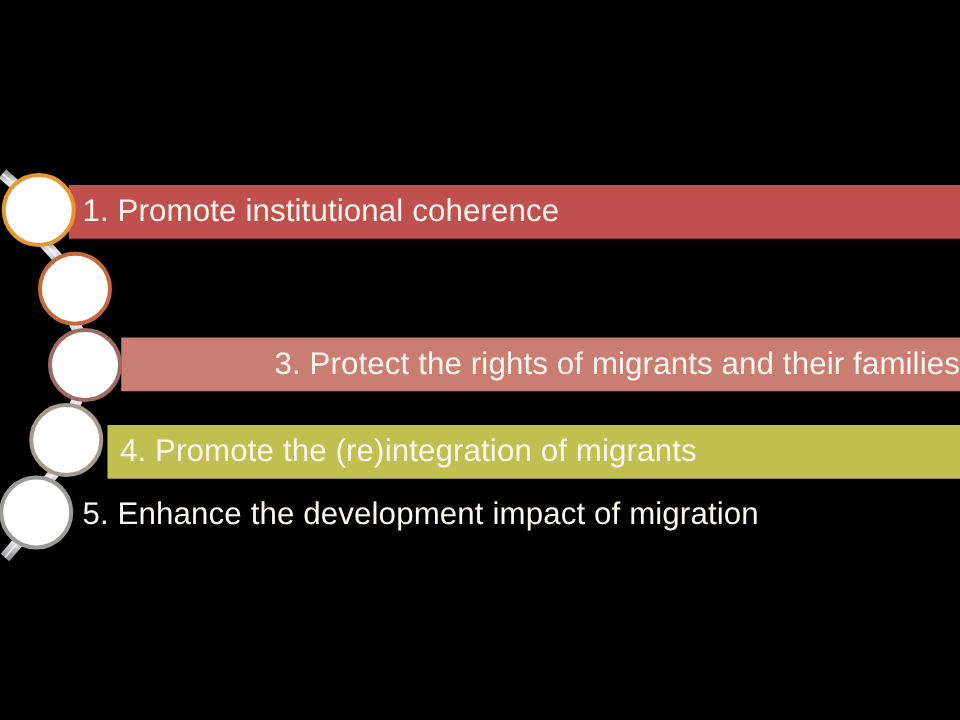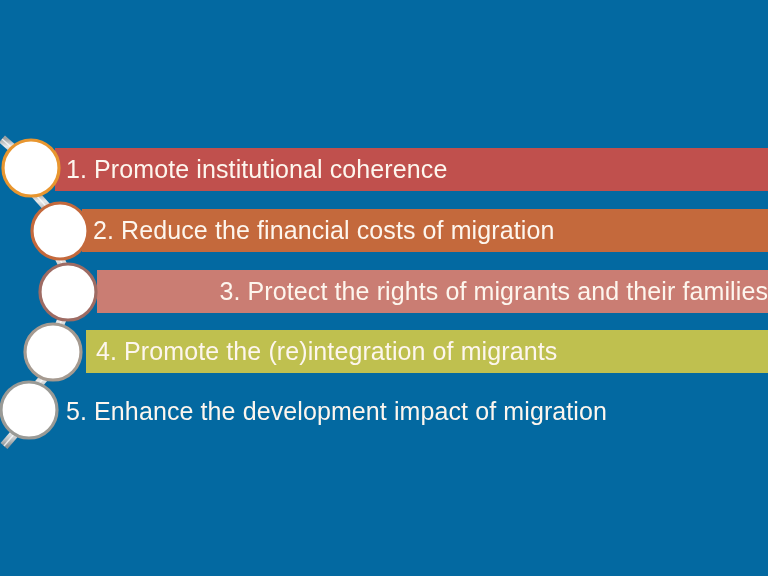--- a/index.html
+++ b/index.html
@@ -45,21 +45,21 @@
     font-size: 25px;
     line-height: 1;
     letter-spacing: 0.1px;
     white-space: nowrap;
     font-weight: 400;
   }
 
   .bar-1 { top: 148px; left: 55px;  }
   .bar-2 { top: 209px; left: 82px;  }
   .bar-3 { top: 270px; left: 97px;  }
-  .bar-4 { top: 330px; left: 86px; text-align: right;  }
+  .bar-4 { top: 340px; left: 86px; text-align: right;  }
   .bar-5 { top: 390px; left: 56px;  }
 
   .bar-1 .bar-label { padding-left: 11px; }
   .bar-2 .bar-label { padding-left: 11px; }
   .bar-3 .bar-label { padding-left: 8px;  }
   .bar-4 .bar-label { padding-left: 10px; }
   .bar-5 .bar-label { padding-left: 10px; }
 
   
   #circle-layer {
@@ -67,21 +67,21 @@
     left: 0;
     top: 0;
     width: 768px;
     height: 576px;
     pointer-events: none;
   }
 </style>
 </head>
 <body>
 
-<div id="infographic" style="background: #0369a1;">
+<div id="infographic" style="background: #000000;">
 
   <svg id="chain-layer" viewBox="0 0 768 576" xmlns="http://www.w3.org/2000/svg">
     <defs>
       <linearGradient id="metalH" x1="0" y1="0" x2="0" y2="1">
         <stop offset="0%" stop-color="#9ea2a4"></stop>
         <stop offset="35%" stop-color="#e8eaeb"></stop>
         <stop offset="65%" stop-color="#c3c7c9"></stop>
         <stop offset="100%" stop-color="#8f9395"></stop>
       </linearGradient>
     </defs>
@@ -114,23 +114,20 @@
     <g>
       <line x1="22" y1="425" x2="4" y2="446" stroke="url(#metalH)" stroke-width="9"></line>
       <line x1="22" y1="425" x2="4" y2="446" stroke="#ffffff" stroke-width="1.4" opacity="0.75"></line>
     </g>
   </svg>
 
   <div class="bar bar-1" style="background: rgb(192, 80, 77);">
     <span class="bar-label" style="color: rgb(253, 246, 238);">1. Promote institutional coherence</span>
   </div>
 
-  <div class="bar bar-2" style="background: rgb(196, 105, 60);">
-    <span class="bar-label" style="color: rgb(253, 246, 238);">2. Reduce the financial costs of migration</span>
-  </div>
 
   <div class="bar bar-3" style="background: rgb(202, 125, 115); justify-content: flex-end;">
     <span class="bar-label" style="color: rgb(253, 246, 238);">3. Protect the rights of migrants and their families</span>
   </div>
 
   <div class="bar bar-4" style="background: rgb(191, 192, 79);">
     <span class="bar-label" style="color: rgb(253, 246, 238);">4. Promote the (re)integration of migrants</span>
   </div>
 
   <div class="bar bar-5">

